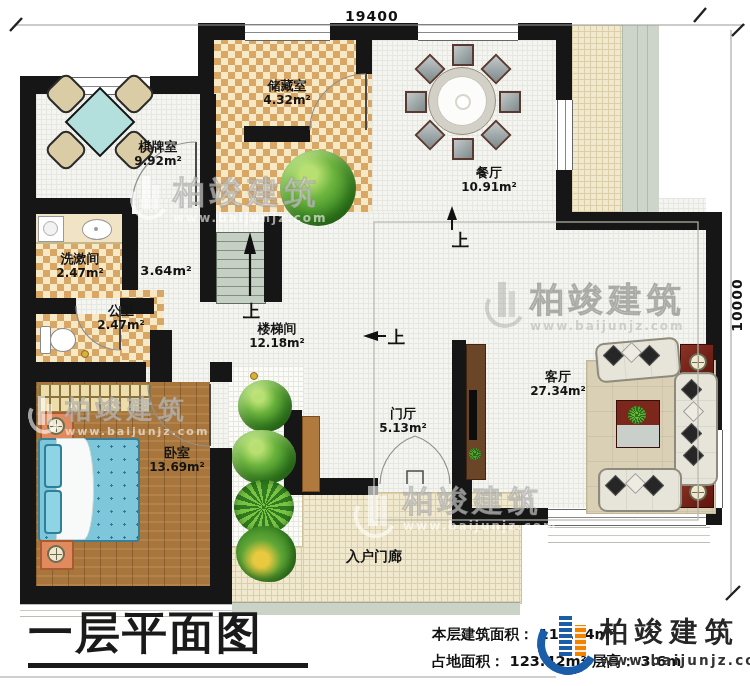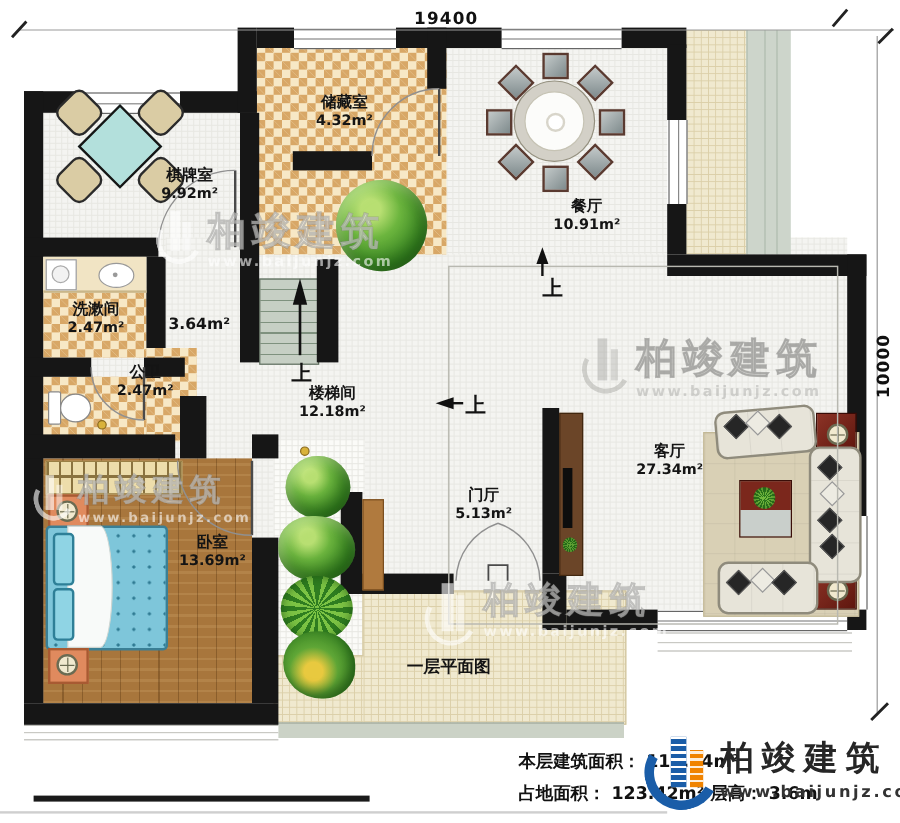--- a/index.html
+++ b/index.html
@@ -259,21 +259,21 @@
     <span>3.64m²</span></div>
   <div class="room-label" style="left:277px;top:322px;">
     <span>楼梯间</span><span class="a">12.18m²</span></div>
   <div class="room-label" style="left:403px;top:407px;">
     <span>门厅</span><span class="a">5.13m²</span></div>
   <div class="room-label" style="left:558px;top:370px;">
     <span>客厅</span><span class="a">27.34m²</span></div>
   <div class="room-label" style="left:177px;top:446px;">
     <span>卧室</span><span class="a">13.69m²</span></div>
   <div class="room-label" style="left:374px;top:548px;font-size:14px;">
-    <span>一层平面图</span></div>
+    <span>入户门廊</span></div>
 
   <div class="up-label" style="left:243px;top:300px;">上</div>
   <div class="up-label" style="left:452px;top:229px;">上</div>
   <div class="up-label" style="left:388px;top:326px;">上</div>
 
 
   <div class="wm" style="left:132px;top:176px;">
     <span class="bmark" style="width:34px;height:44px;">
         <i class="sw"></i>
       </span>
@@ -303,20 +303,21 @@
   <div class="wm" style="left:356px;top:486px;">
     <span class="bmark" style="width:40px;height:52px;">
         <i class="sw"></i>
       </span>
     <span>
         <b style="font-size:30px;">柏竣建筑</b>
         <i>www.baijunjz.com</i>
       </span>
   </div>
 
+  <div class="abs" style="left:28px;top:610px;font-size:45px;font-weight:bold;letter-spacing:2px;color:#1a1a1a;line-height:1;">一层平面图</div>
   <div class="abs" style="left:28px;top:663px;width:280px;height:5px;background:#1a1a1a;"></div>
   <div class="abs" style="left:0;top:676px;width:556px;height:2px;background:#cfcfcf;"></div>
   <div class="abs" style="left:432px;top:625px;font-size:14.5px;font-weight:bold;color:#111;white-space:nowrap;">本层建筑面积： 111.54m²</div>
   <div class="abs" style="left:432px;top:652px;font-size:14.5px;font-weight:bold;color:#111;white-space:nowrap;">占地面积： 123.42m²  层高： 3.6m</div>
 
   <span class="logo-mark" style="left:540px;top:612px;">
     <i class="lm-sw"></i>
       <i class="lm-b1"></i>
       <i class="lm-b2"></i>
   </span>

